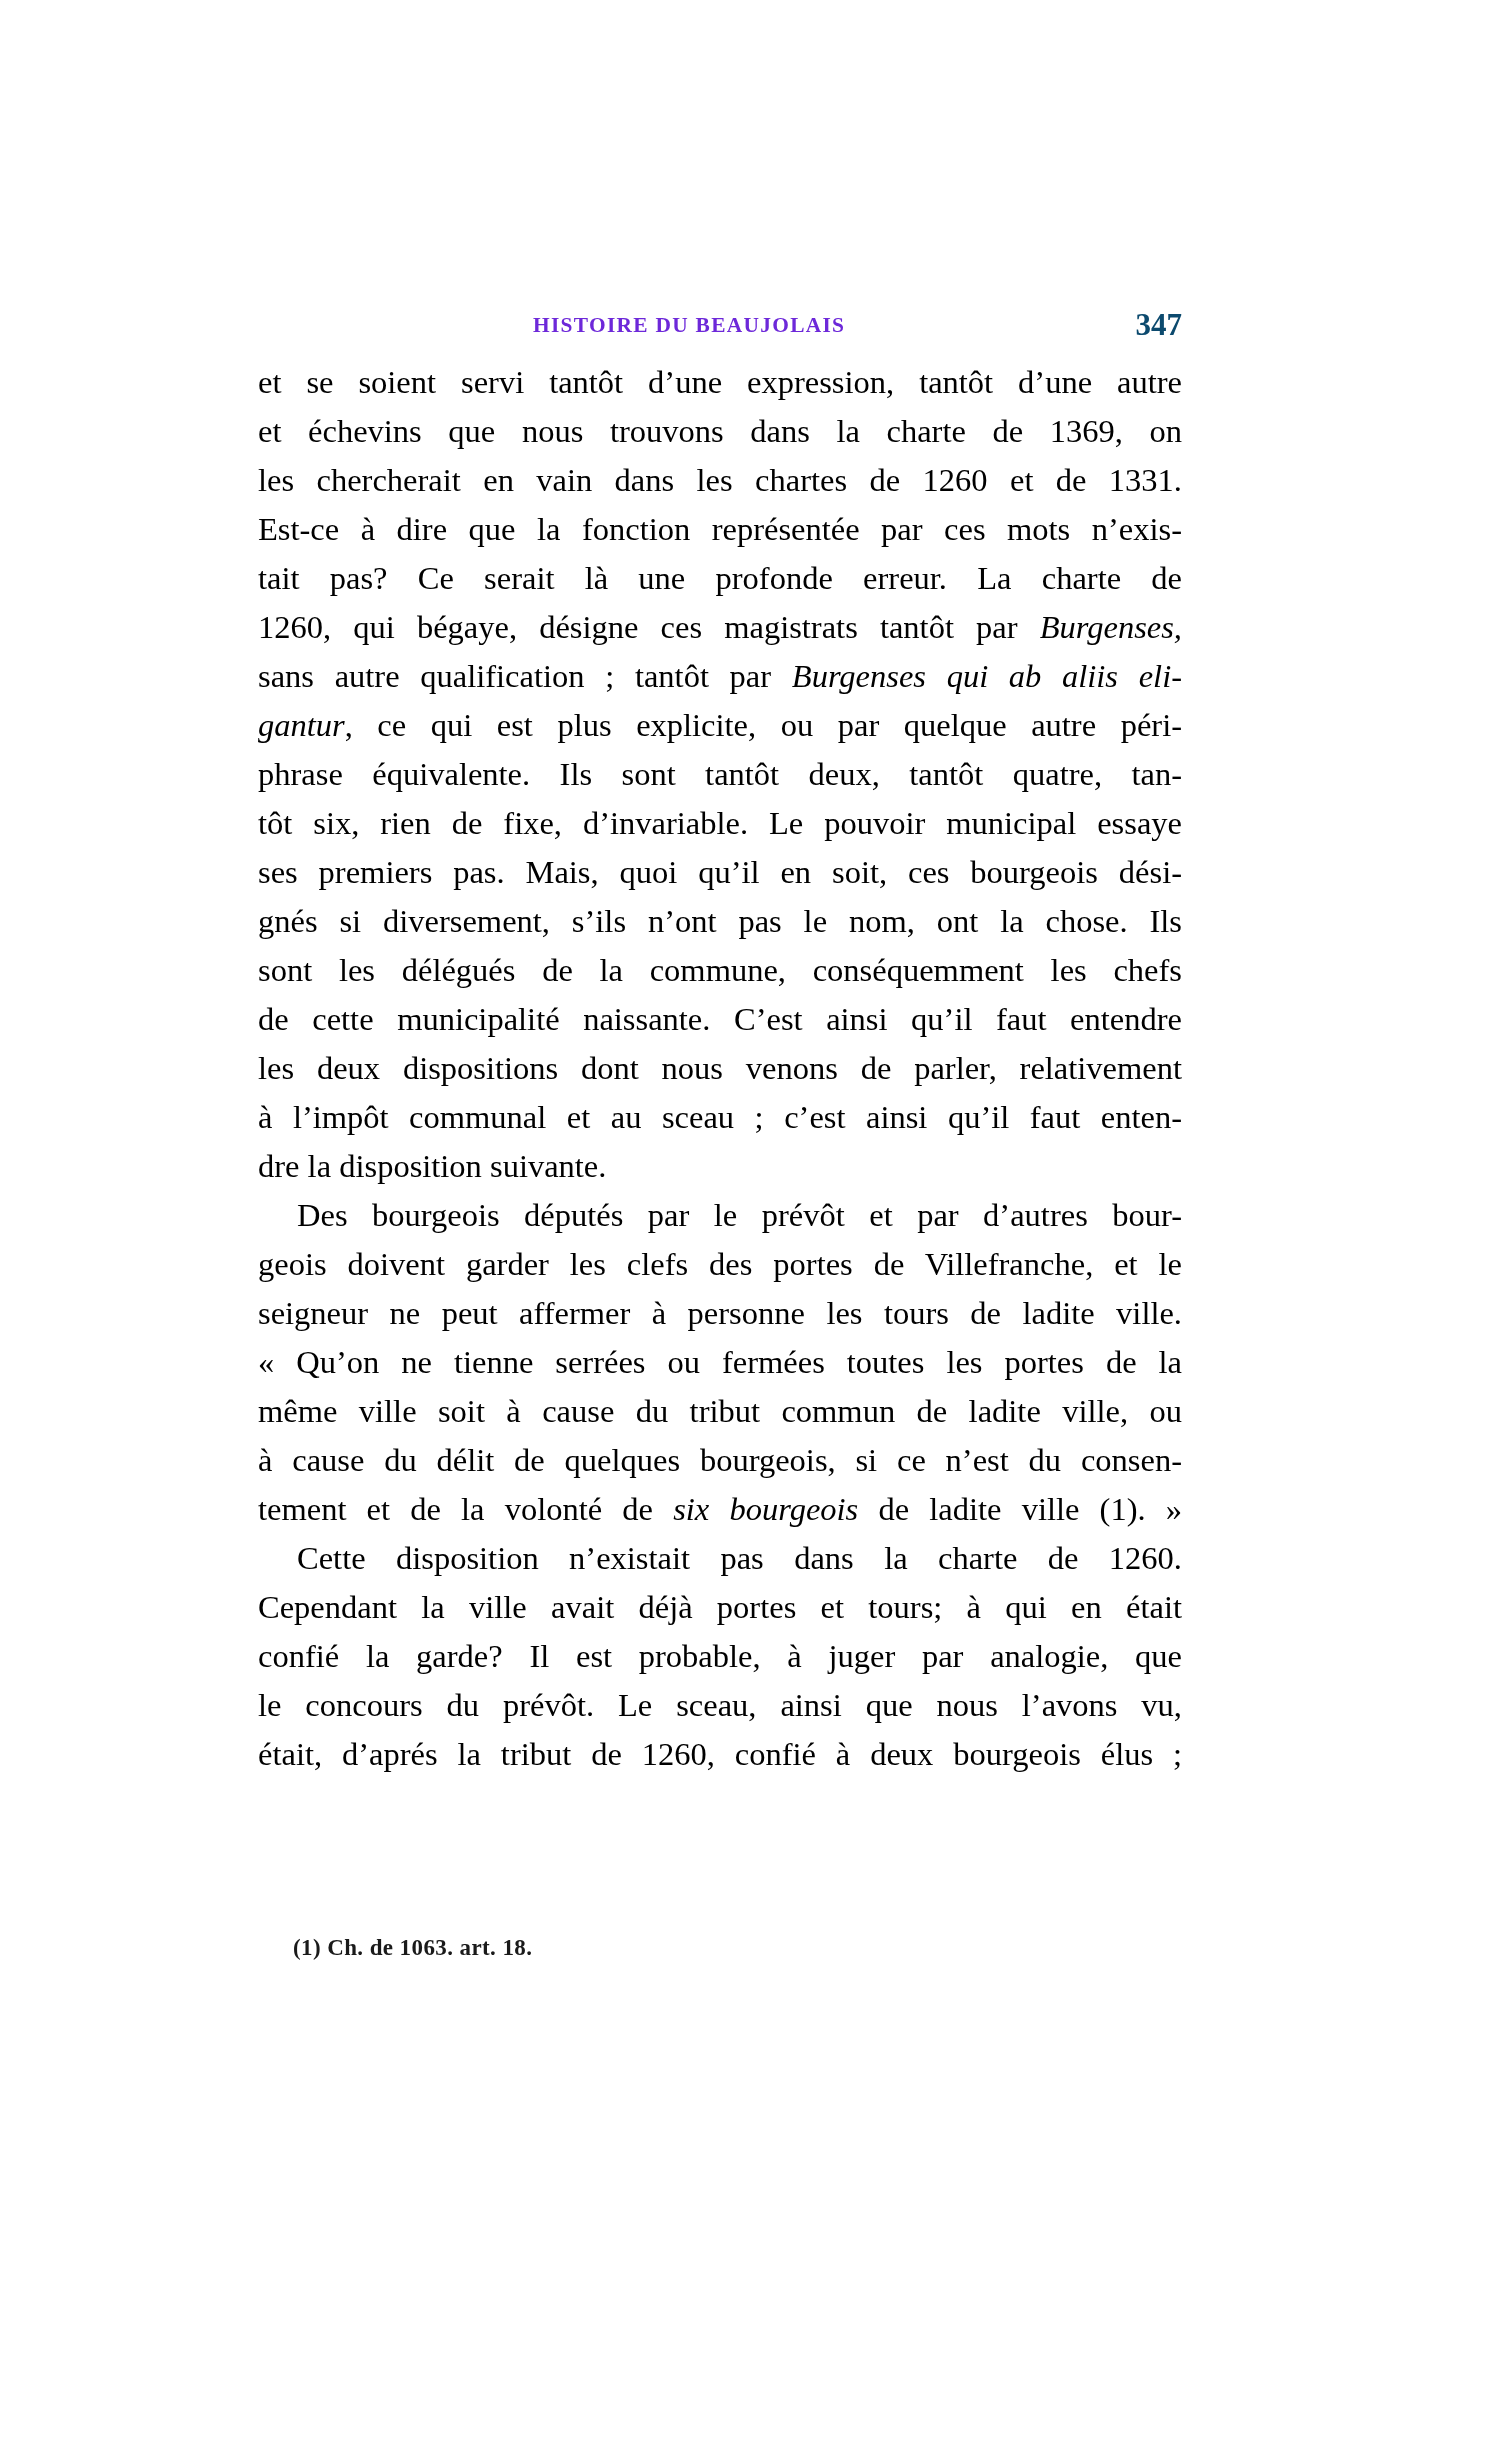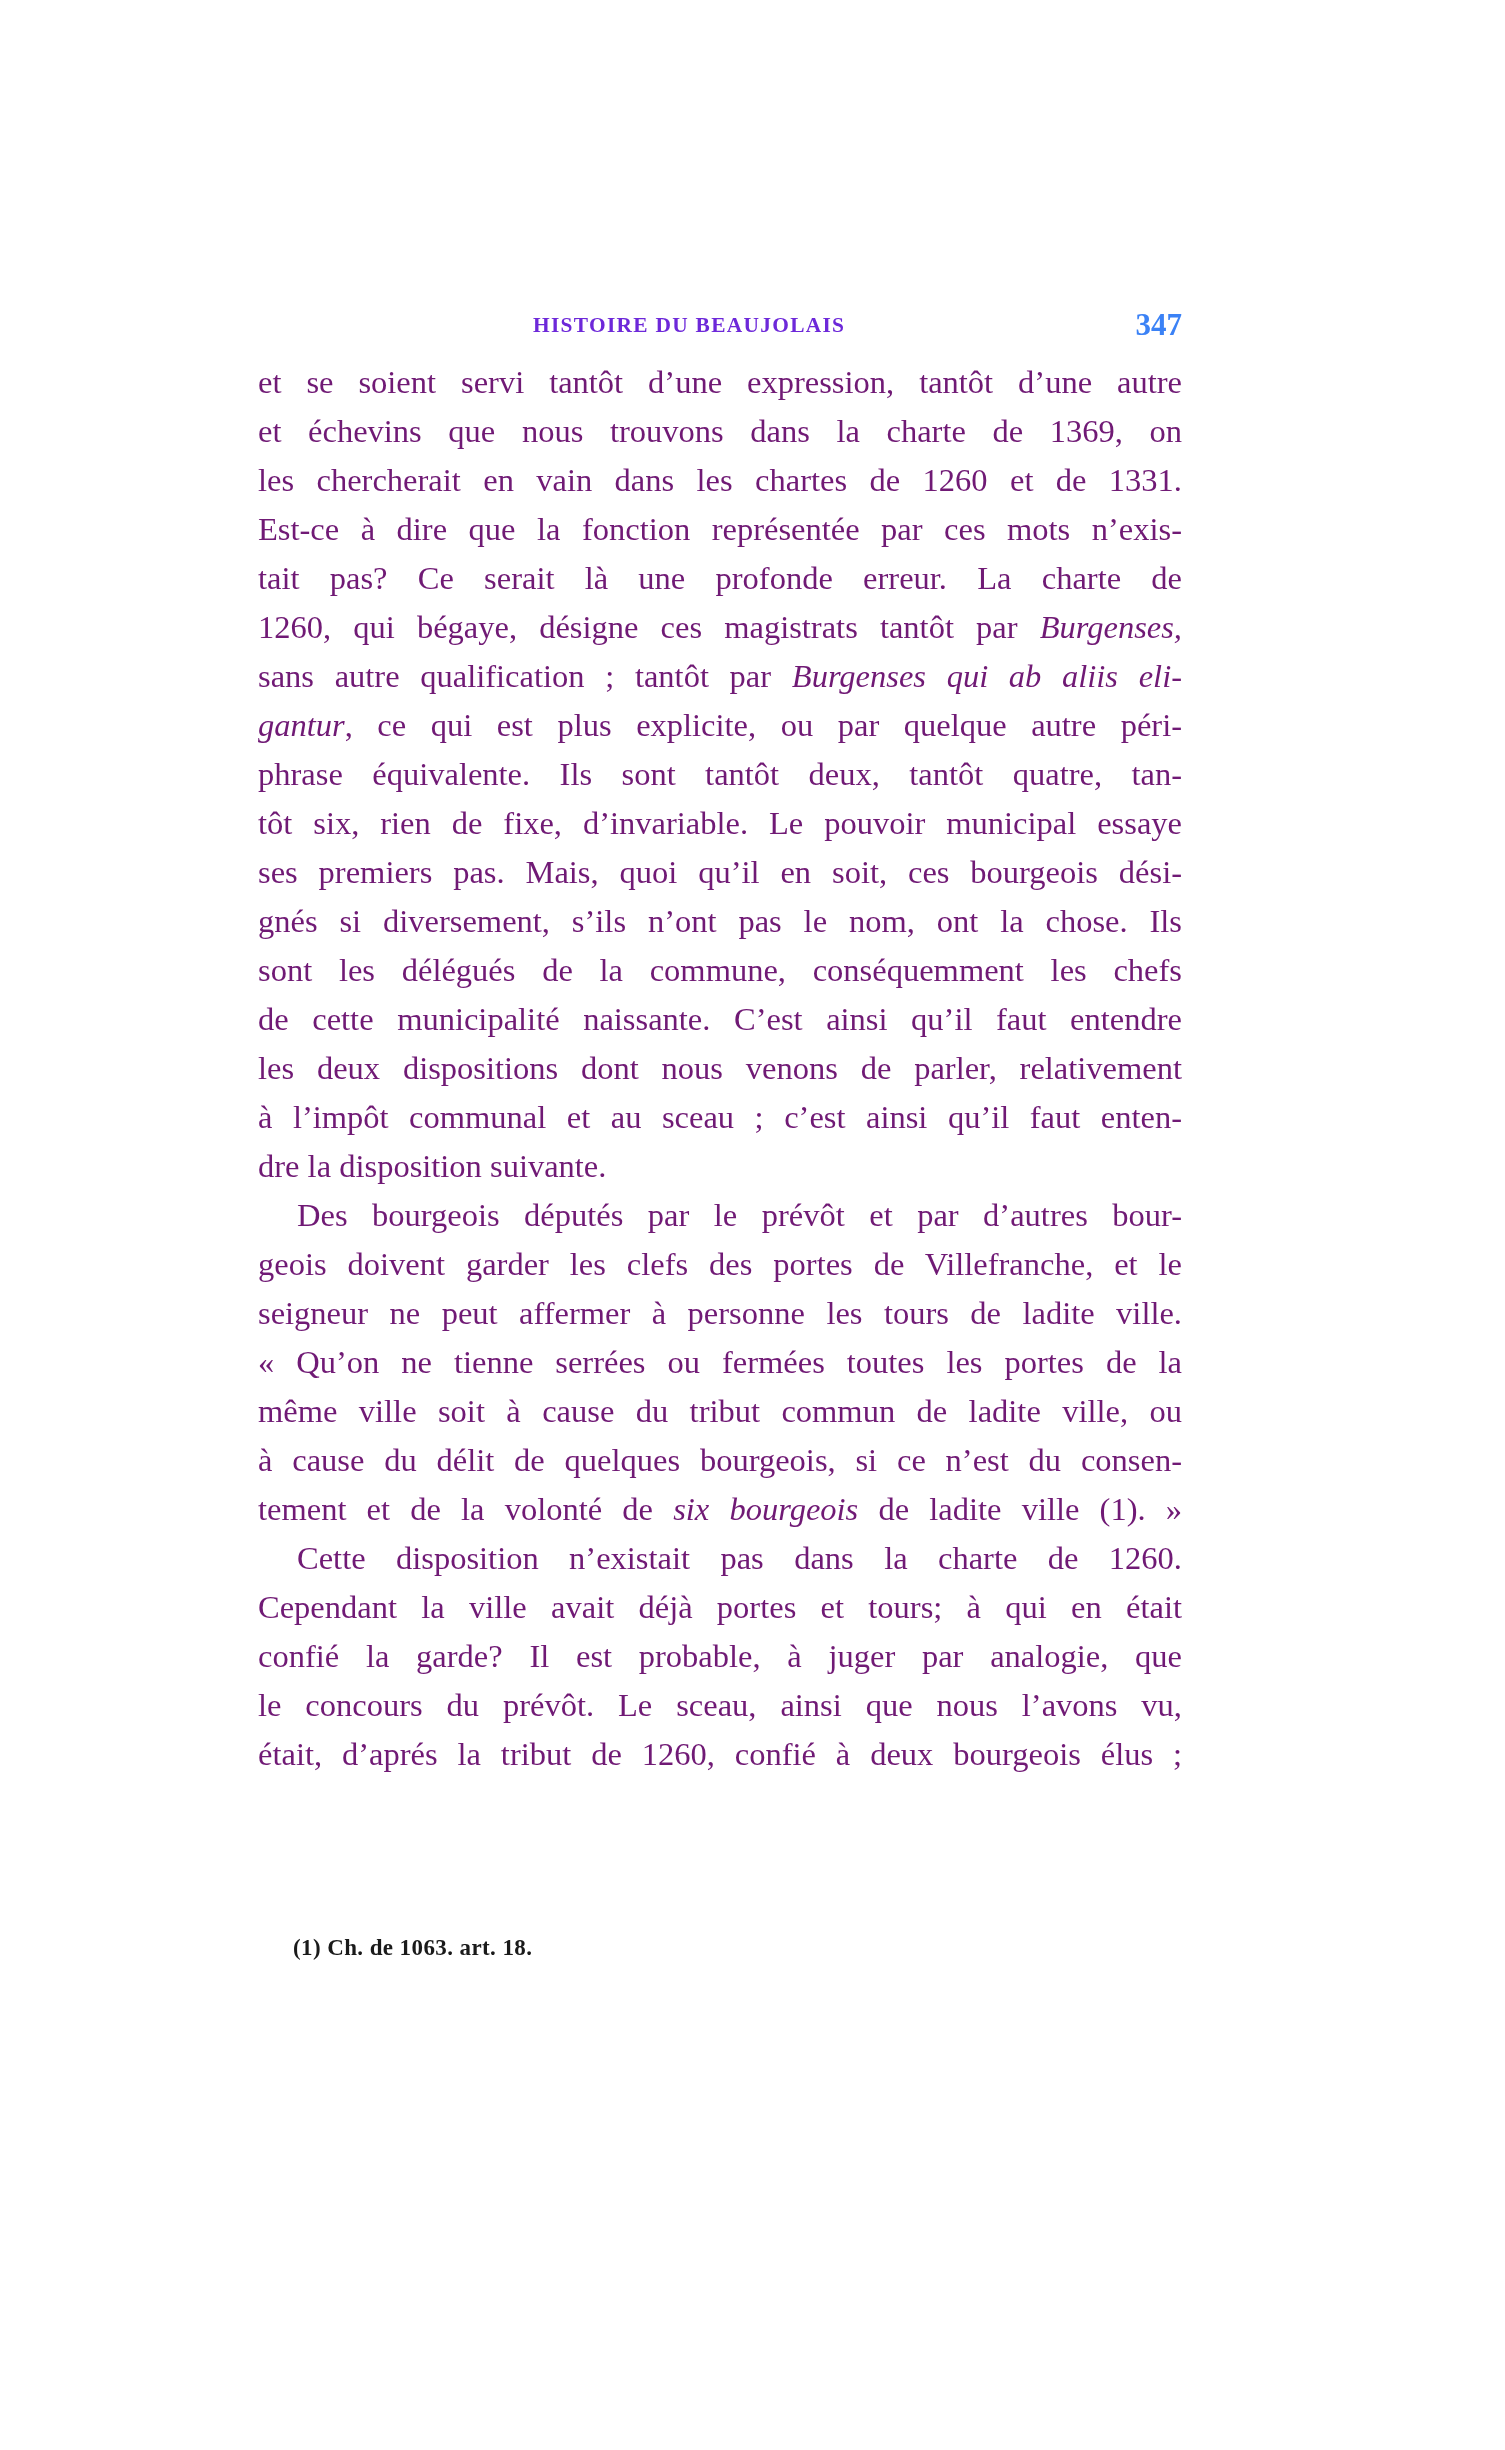--- a/index.html
+++ b/index.html
@@ -8,25 +8,25 @@
   .running-head {
     position: absolute; top: 310px; left: 258px; width: 924px; height: 34px;
     font-family: "Liberation Serif", serif;
   }
   .running-title {
     position: absolute; left: 275px; top: 3.4px;
     font-size: 21.4px; font-weight: bold; letter-spacing: 1.3px; color: #6d28d9;
   }
   .page-number {
     position: absolute; right: 0; top: -3.4px;
-    font-size: 31px; font-weight: bold; color: #3b82f6; margin-left: 24px;
+    font-size: 31px; font-weight: bold; color: #0c4a6e; margin-left: 24px;
   }
   .body-text {
     position: absolute; left: 258px; top: 358px; width: 924px;
-    font-family: "Liberation Serif", serif; font-size: 32.5px; color: #701a75;
+    font-family: "Liberation Serif", serif; font-size: 32.5px; color: #000000;
   }
   .line {
     height: 49px; line-height: 49px; white-space: nowrap;
     text-align: justify; text-align-last: justify; overflow: visible;
   }
   .line.last { text-align: left; text-align-last: left; }
   .line.indent { padding-left: 39px; }
   .seg-italic { font-style: italic; margin-top: 10px; }
   .footnote {
     position: absolute; left: 293px; top: 1935px;

